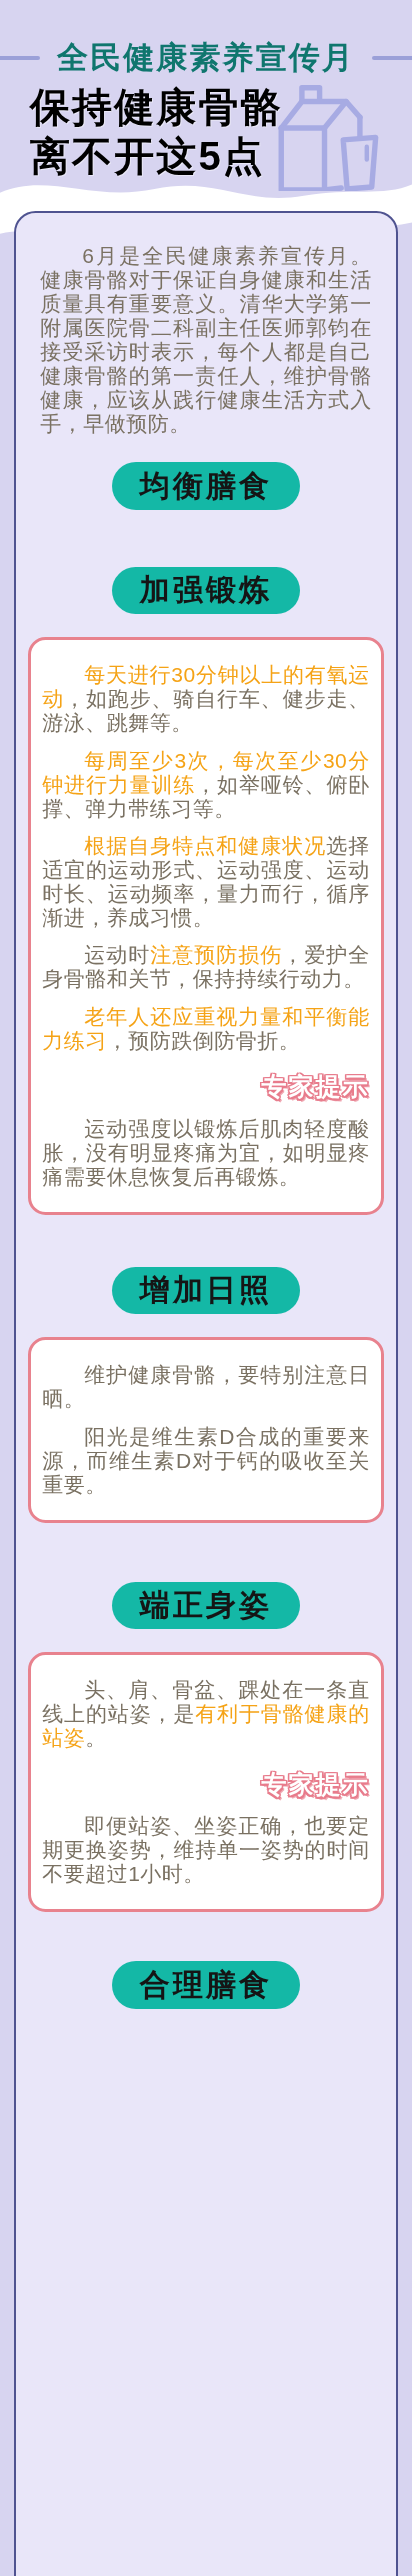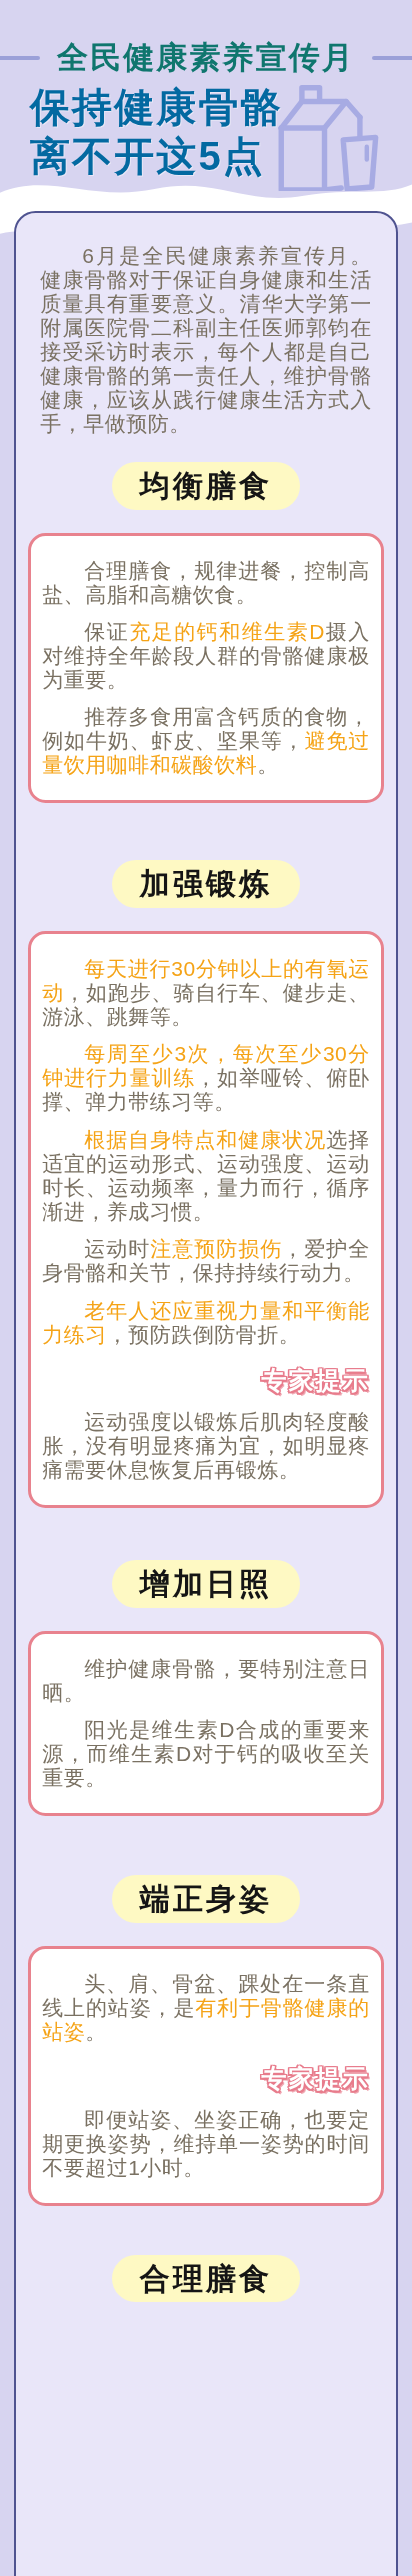--- a/index.html
+++ b/index.html
@@ -4,40 +4,40 @@
 <style>
   html,body{margin:0;padding:0;}
   body{font-family:"Liberation Sans","DejaVu Sans",sans-serif;}
   .page{position:relative;width:412px;height:3222px;background:#d7d4f0;overflow:hidden;margin:0 auto;}
 
   
   .banner-row{position:absolute;top:37px;left:0;right:0;display:flex;align-items:center;justify-content:center;gap:17.5px;}
   .banner-dash{width:46px;height:4.1px;background:#9ba0d8;border-radius:2.6px;flex:0 0 auto;}
   .banner-text{font-size:31px;font-weight:600;color:#0f766e;letter-spacing:2.1px;white-space:nowrap;}
 
-  .main-title{position:absolute;top:83px;left:30px;font-size:40px;line-height:49px;font-weight:900;color:#0369a1;letter-spacing:2.1px;white-space:nowrap;text-shadow:1px 1px 0 rgba(255,255,255,.45);}
+  .main-title{position:absolute;top:83px;left:30px;font-size:40px;line-height:49px;font-weight:900;color:#000000;letter-spacing:2.1px;white-space:nowrap;text-shadow:1px 1px 0 rgba(255,255,255,.45);}
 
   .milk-icon{position:absolute;top:73px;right:32px;width:109px;height:118px;}
 
   .wave{position:absolute;top:166px;left:0;width:412px;height:82px;}
 
   
   .outer-card{position:absolute;top:211px;left:14px;width:380px;height:2806px;background:#e9e6f9;border:2.1px solid #4f5390;border-radius:21.6px;overflow:hidden;}
   .outer-inner{padding:31px 8.8px 0 8.8px;border-radius:11px;}
 
   .intro{margin:0;padding:0 15.5px;font-size:21px;line-height:24px;color:#7a7162;text-align:justify;text-indent:2em;letter-spacing:0.5px;}
 
   .section{text-align:center;}
   .section:nth-of-type(1){margin-top:26px;}
   .section:nth-of-type(2){margin-top:57px;}
   .section:nth-of-type(3){margin-top:52px;}
   .section:nth-of-type(4){margin-top:59px;}
   .section:nth-of-type(5){margin-top:49px;}
 
-  .badge{display:inline-block;background:#fef9c3;color:#151515;font-size:30px;font-weight:800;letter-spacing:3.1px;padding:8.8px 28px;border-radius:26px;line-height:1;}
+  .badge{display:inline-block;background:#14b8a6;color:#151515;font-size:30px;font-weight:800;letter-spacing:3.1px;padding:8.8px 28px;border-radius:26px;line-height:1;}
 
   .white-card{margin:23px 3.1px 0 3.1px;background:#ffffff;border:3.1px solid #e8828e;border-radius:17.5px;padding:23px 11.3px;text-align:left;}
   .white-card p{margin:13.4px 0;font-size:21px;line-height:24px;color:#7a7162;text-align:justify;text-indent:2em;letter-spacing:0.5px;}
   .white-card p:first-child{margin-top:0;}
   .white-card p:last-child{margin-bottom:0;}
   .hl{color:#f5a316;}
 
   .tip{margin:17.5px 0 3.1px 0;text-align:right;font-size:25px;font-weight:900;letter-spacing:2.1px;color:#ffffff;
        text-shadow:-1.5px -1.5px 0 #e87c8c,1.5px -1.5px 0 #e87c8c,-1.5px 1.5px 0 #e87c8c,1.5px 1.5px 0 #e87c8c,0 -1.5px 0 #e87c8c,0 1.5px 0 #e87c8c,-1.5px 0 0 #e87c8c,1.5px 0 0 #e87c8c,2.6px 2.6px 0 #f0aab4;}
 </style>
@@ -73,25 +73,21 @@
   </svg>
 
   <svg class="wave" viewBox="0 0 800 160" preserveAspectRatio="none">
     <path d="M0,52 C90,12 180,70 300,45 C420,20 475,78 590,58 C680,42 745,60 800,36 L800,110 C700,132 630,100 510,118 C390,136 320,102 205,124 C115,140 55,118 0,132 Z" fill="#ffffff"></path>
   </svg>
 
   <div class="outer-card">
     <div class="outer-inner">
       <p class="intro">6月是全民健康素养宣传月。健康骨骼对于保证自身健康和生活质量具有重要意义。清华大学第一附属医院骨二科副主任医师郭钧在接受采访时表示，每个人都是自己健康骨骼的第一责任人，维护骨骼健康，应该从践行健康生活方式入手，早做预防。</p>
       <div id="sections">
-          <div class="section"><div class="badge">均衡膳食</div><div class="white-card">
-              <p><span>合理膳食，规律进餐，控制高盐、高脂和高糖饮食。</span></p>
-              <p><span>保证</span><span class="hl">充足的钙和维生素D</span><span>摄入对维持全年龄段人群的骨骼健康极为重要。</span></p>
-              <p><span>推荐多食用富含钙质的食物，例如牛奶、虾皮、坚果等，</span><span class="hl">避免过量饮用咖啡和碳酸饮料</span><span>。</span></p>
-            </div></div>
+          <div class="section"><div class="badge">均衡膳食</div></div>
           <div class="section"><div class="badge">加强锻炼</div><div class="white-card">
               <p><span class="hl">每天进行30分钟以上的有氧运动</span><span>，如跑步、骑自行车、健步走、游泳、跳舞等。</span></p>
               <p><span class="hl">每周至少3次，每次至少30分钟进行力量训练</span><span>，如举哑铃、俯卧撑、弹力带练习等。</span></p>
               <p><span class="hl">根据自身特点和健康状况</span><span>选择适宜的运动形式、运动强度、运动时长、运动频率，量力而行，循序渐进，养成习惯。</span></p>
               <p><span>运动时</span><span class="hl">注意预防损伤</span><span>，爱护全身骨骼和关节，保持持续行动力。</span></p>
               <p><span class="hl">老年人还应重视力量和平衡能力练习</span><span>，预防跌倒防骨折。</span></p>
               <div class="tip">专家提示</div>
               <p><span>运动强度以锻炼后肌肉轻度酸胀，没有明显疼痛为宜，如明显疼痛需要休息恢复后再锻炼。</span></p>
             </div></div>
           <div class="section"><div class="badge">增加日照</div><div class="white-card">

